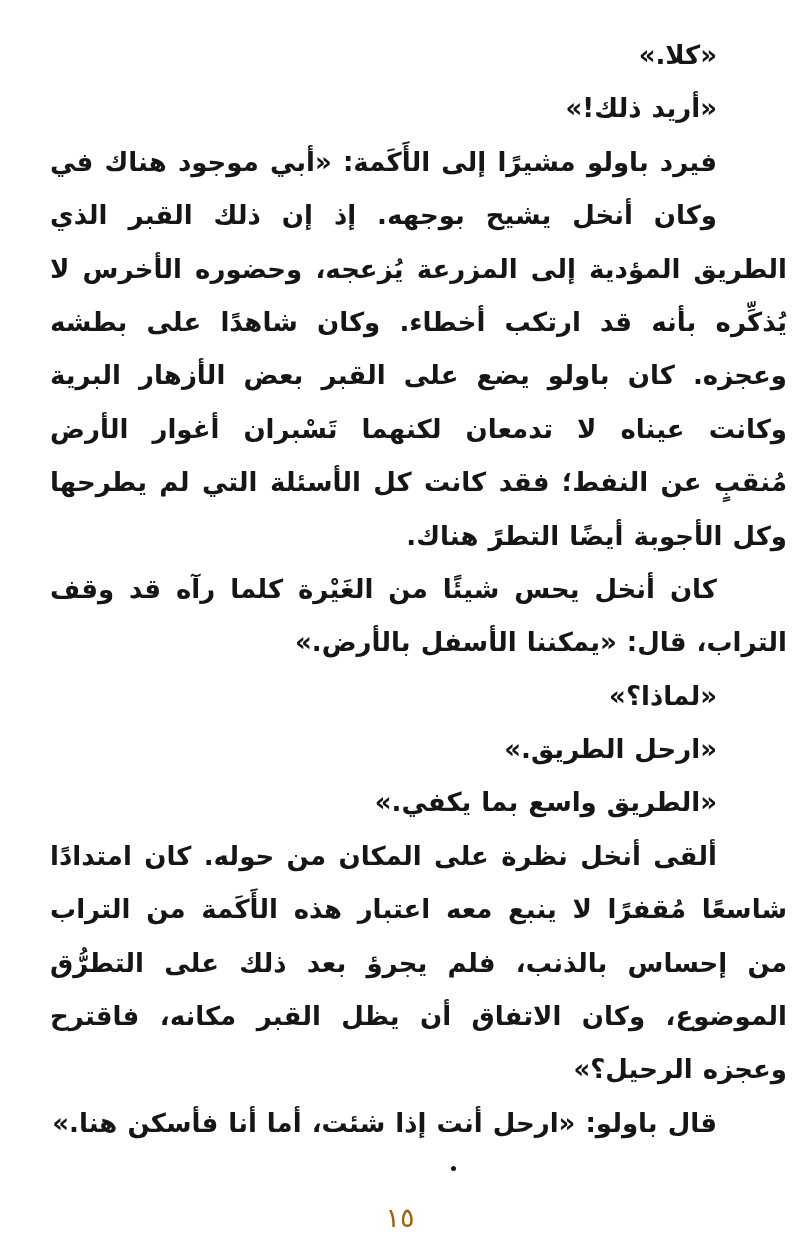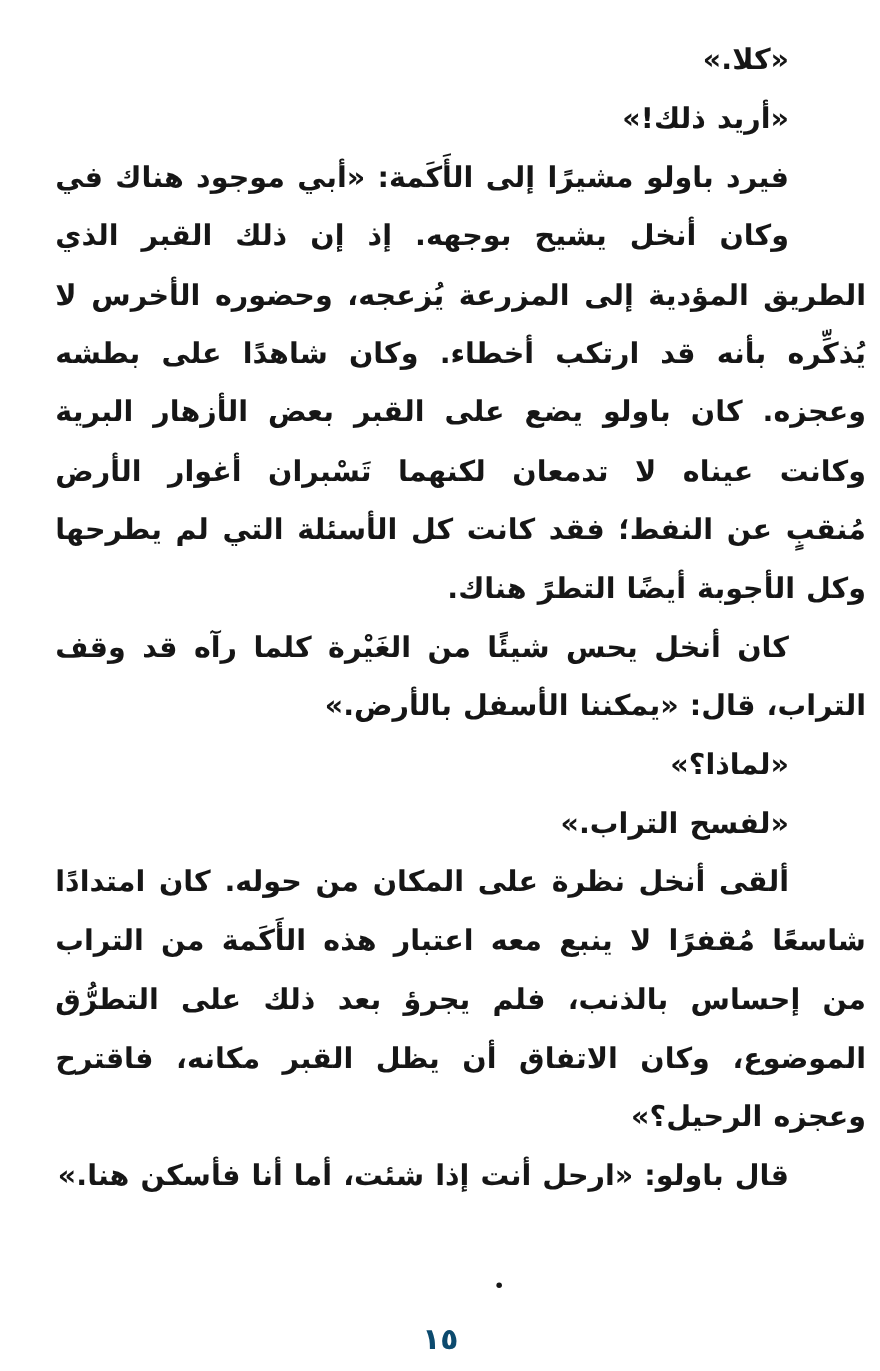--- a/index.html
+++ b/index.html
@@ -54,43 +54,44 @@
     border-radius: 50%;
     background: #161616;
   }
   .page-number {
     position: absolute;
     top: 1202px;
     left: 0;
     width: 100%;
     text-align: center;
     font-size: 27px;
-    font-weight: 700;
-    color: #0c4a6e;
+    font-weight: 400;
+    color: #a16207;
   }
 </style>
 </head>
 <body>
 
 <div class="page">
   <div class="content">
       <div class="line right indent">«كلا.»</div>
       <div class="line right indent">«أريد ذلك!»</div>
       <div class="line justify indent">فيرد باولو مشيرًا إلى الأَكَمة: «أبي موجود هناك في الأسفل!»</div>
       <div class="line justify indent">وكان أنخل يشيح بوجهه. إذ إن ذلك القبر الذي يتوسَّط</div>
       <div class="line justify">الطريق المؤدية إلى المزرعة يُزعجه، وحضوره الأخرس لا ينفك</div>
       <div class="line justify">يُذكِّره بأنه قد ارتكب أخطاء. وكان شاهدًا على بطشه وحُمقه</div>
       <div class="line justify">وعجزه. كان باولو يضع على القبر بعض الأزهار البرية أحيانًا،</div>
       <div class="line justify">وكانت عيناه لا تدمعان لكنهما تَسْبران أغوار الأرض كمثقابٍ</div>
       <div class="line justify">مُنقبٍ عن النفط؛ فقد كانت كل الأسئلة التي لم يطرحها الصَّبي</div>
       <div class="line right">وكل الأجوبة أيضًا التطرً هناك.</div>
       <div class="line justify indent">كان أنخل يحس شيئًا من الغَيْرة كلما رآه قد وقف على كومة</div>
       <div class="line right">التراب، قال: «يمكننا الأسفل بالأرض.»</div>
       <div class="line right indent">«لماذا؟»</div>
-      <div class="line right indent">«لفسح التراب.»</div>
+      <div class="line right indent">«ارحل الطريق.»</div>
+      <div class="line right indent">«الطريق واسع بما يكفي.»</div>
       <div class="line justify indent">ألقى أنخل نظرة على المكان من حوله. كان امتدادًا من الأرض</div>
       <div class="line justify">شاسعًا مُقفرًا لا ينبع معه اعتبار هذه الأَكَمة من التراب عائقًا إلا</div>
       <div class="line justify">من إحساس بالذنب، فلم يجرؤ بعد ذلك على التطرُّق مُجددًا إلى</div>
       <div class="line justify">الموضوع، وكان الاتفاق أن يظل القبر مكانه، فاقترح عليه: «لكن</div>
       <div class="line right">وعجزه الرحيل؟»</div>
       <div class="line right indent">قال باولو: «ارحل أنت إذا شئت، أما أنا فأسكن هنا.»</div>
     </div>
   <div class="footer-dot"></div>
   <div class="page-number">١٥</div>
 </div>

